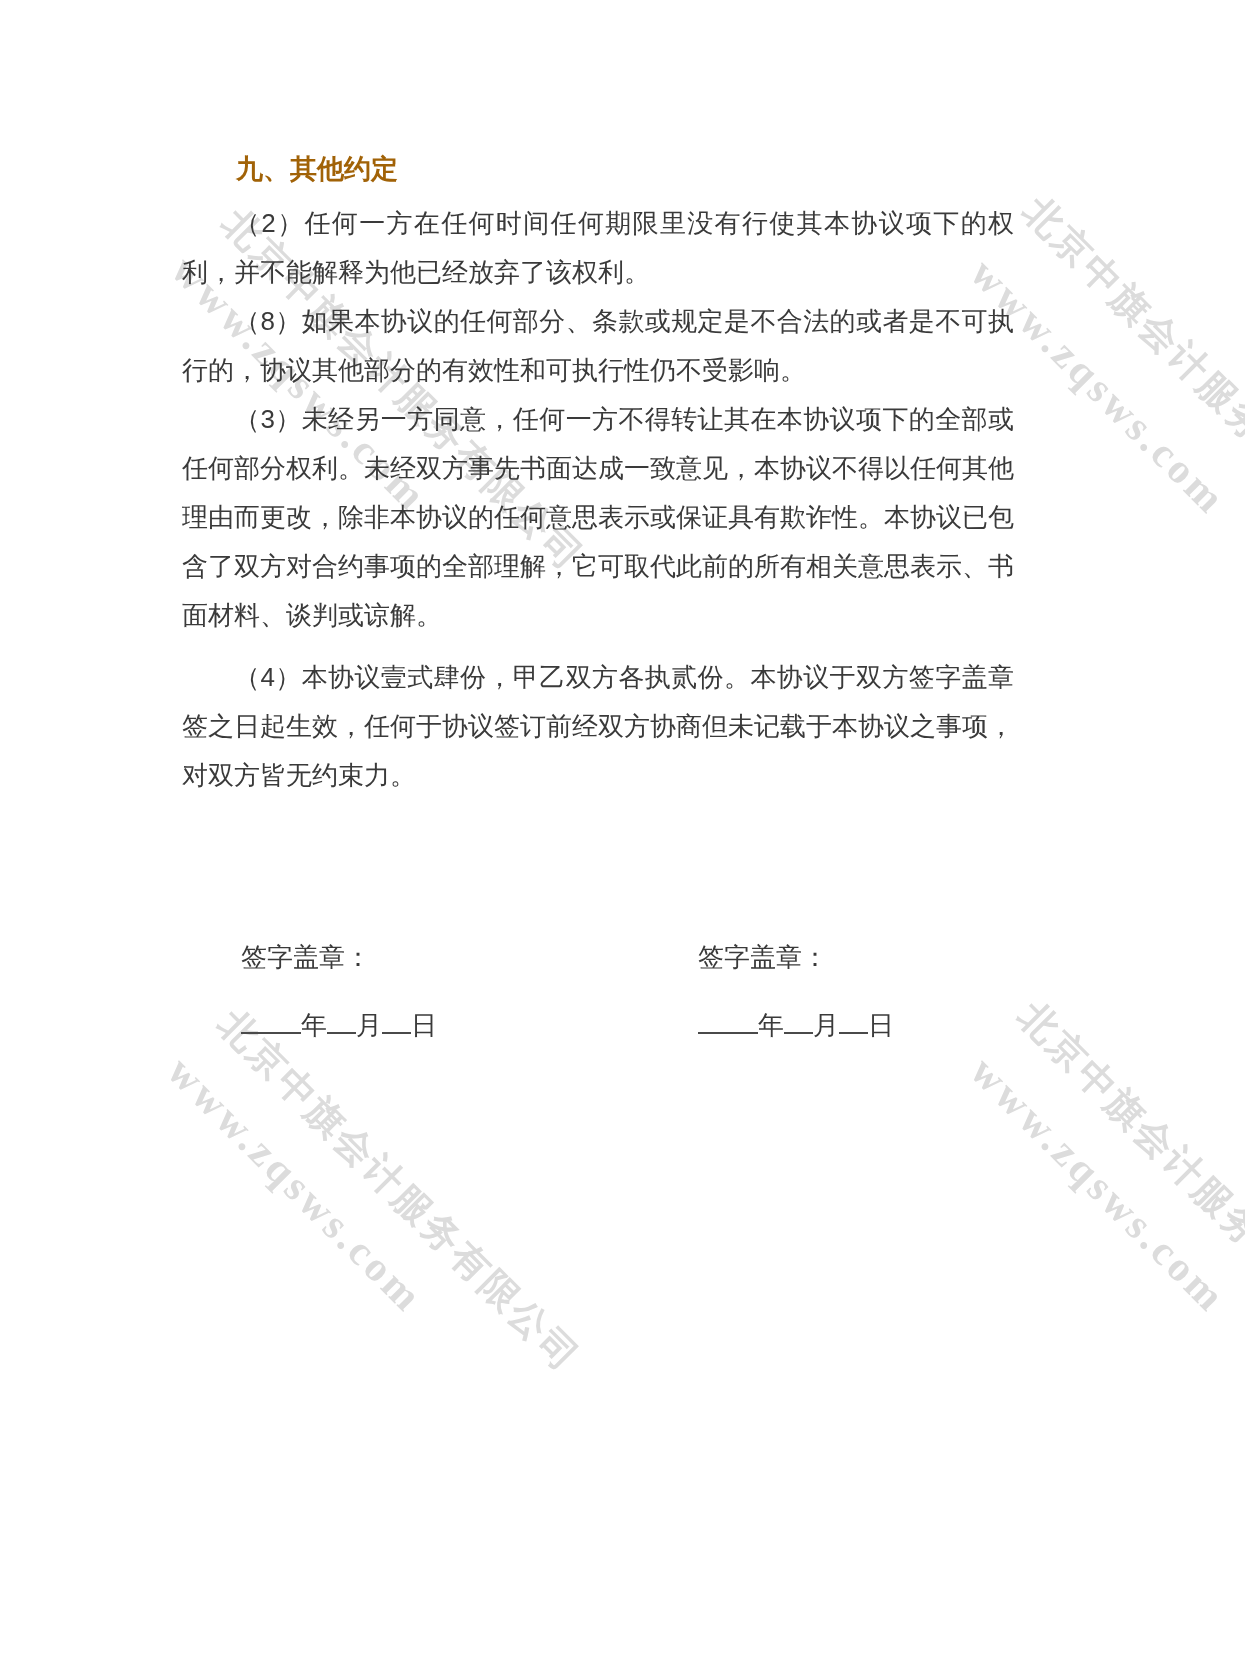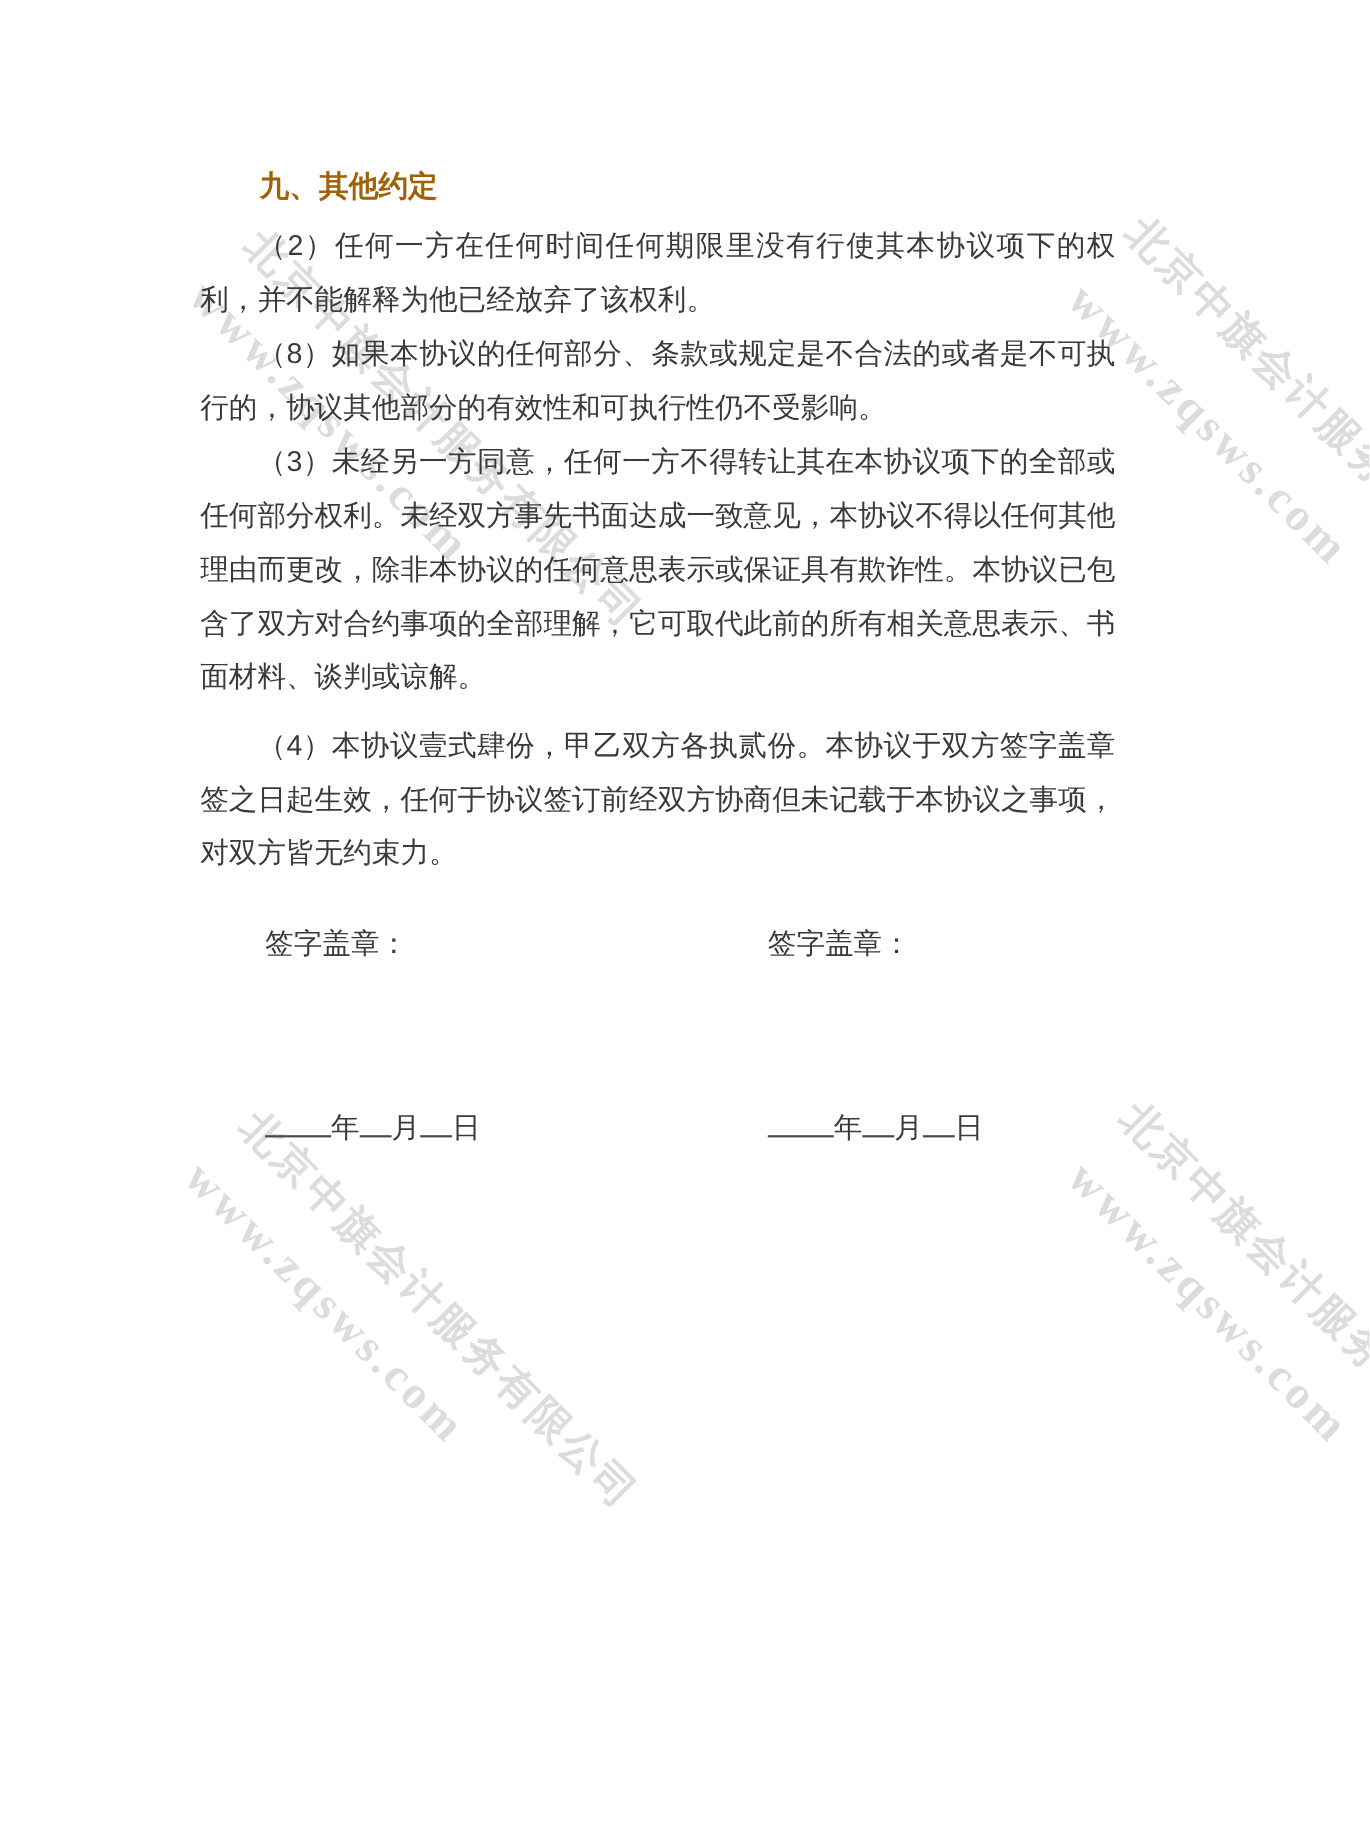--- a/index.html
+++ b/index.html
@@ -64,21 +64,21 @@
   .sig-row {
     position: absolute;
     left: 241px;
     width: 880px;
     font-size: 26px;
     line-height: 34px;
     z-index: 1;
     white-space: nowrap;
   }
   .party-row { top: 806px; }
-  .seal-row  { top: 840px; text-decoration: underline; }
+  .seal-row  { top: 940px; text-decoration: underline; }
   .date-row  { top: 1006px; }
   .sig-col-left {
     display: inline-block;
     width: 457px;
     vertical-align: top;
   }
   .sig-col-right {
     display: inline-block;
     vertical-align: top;
   }

